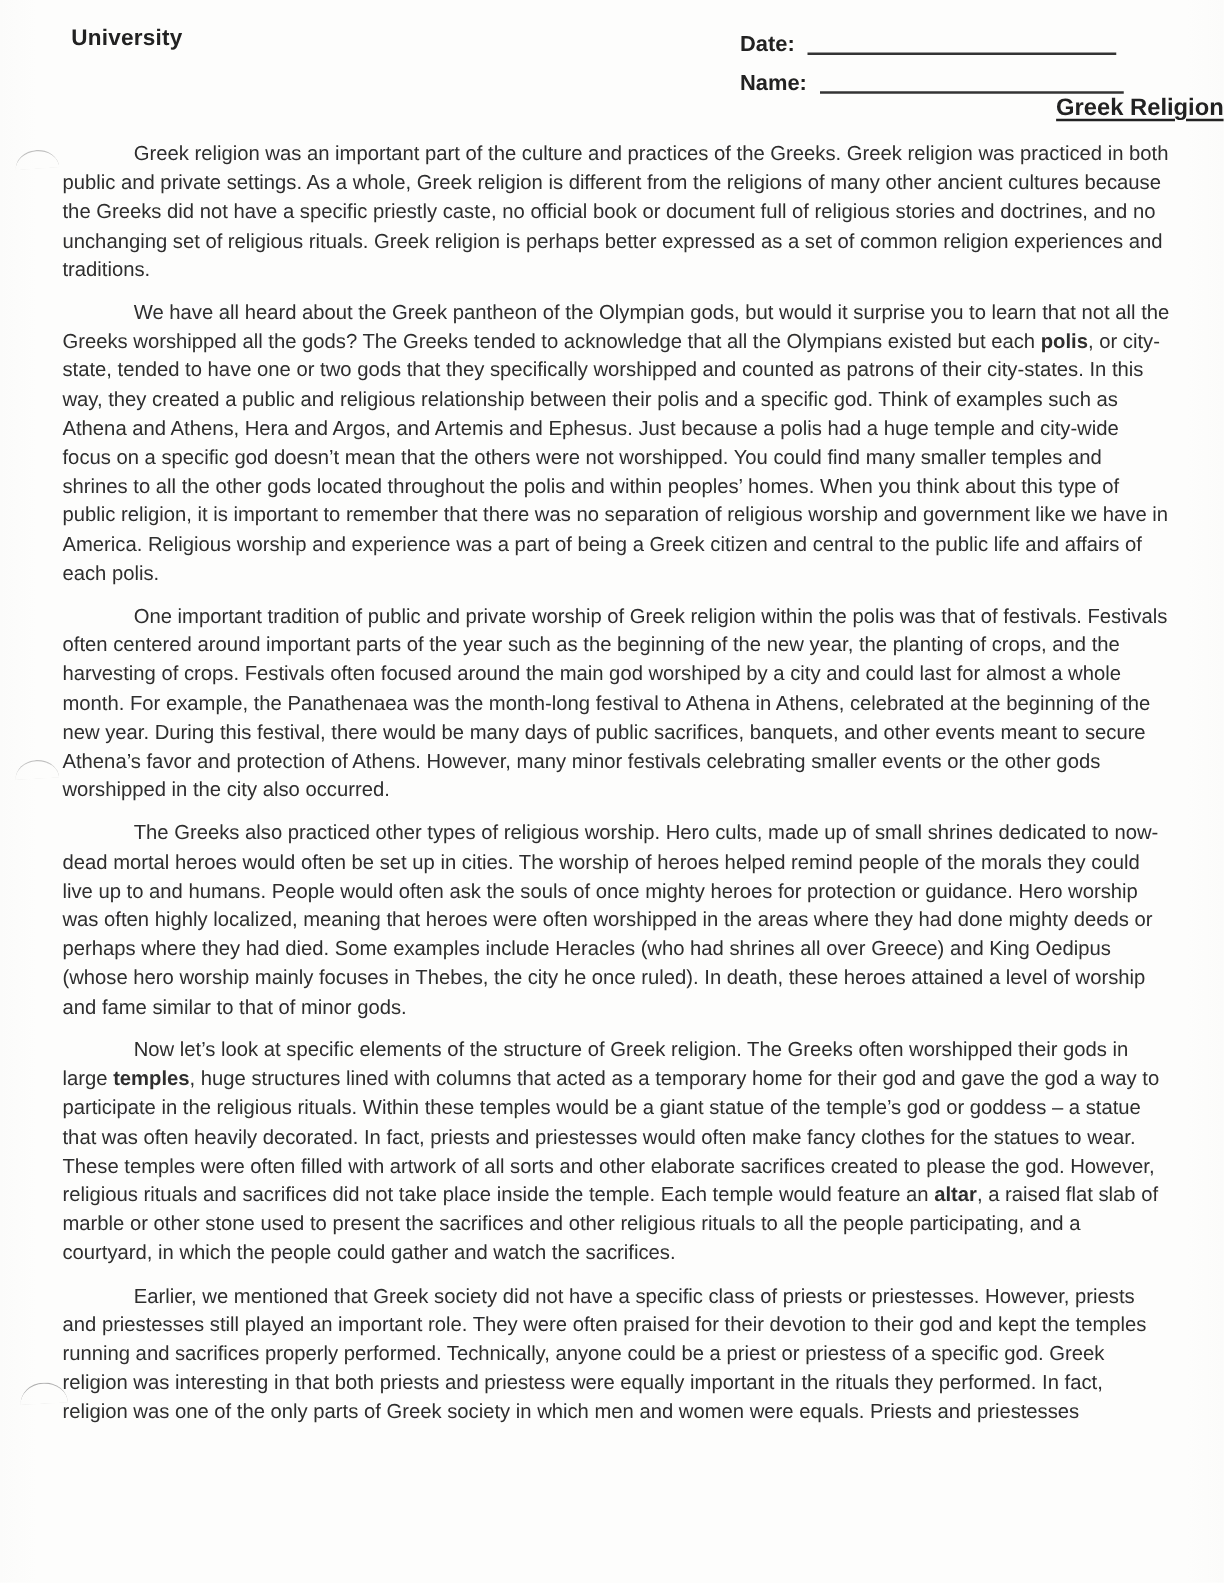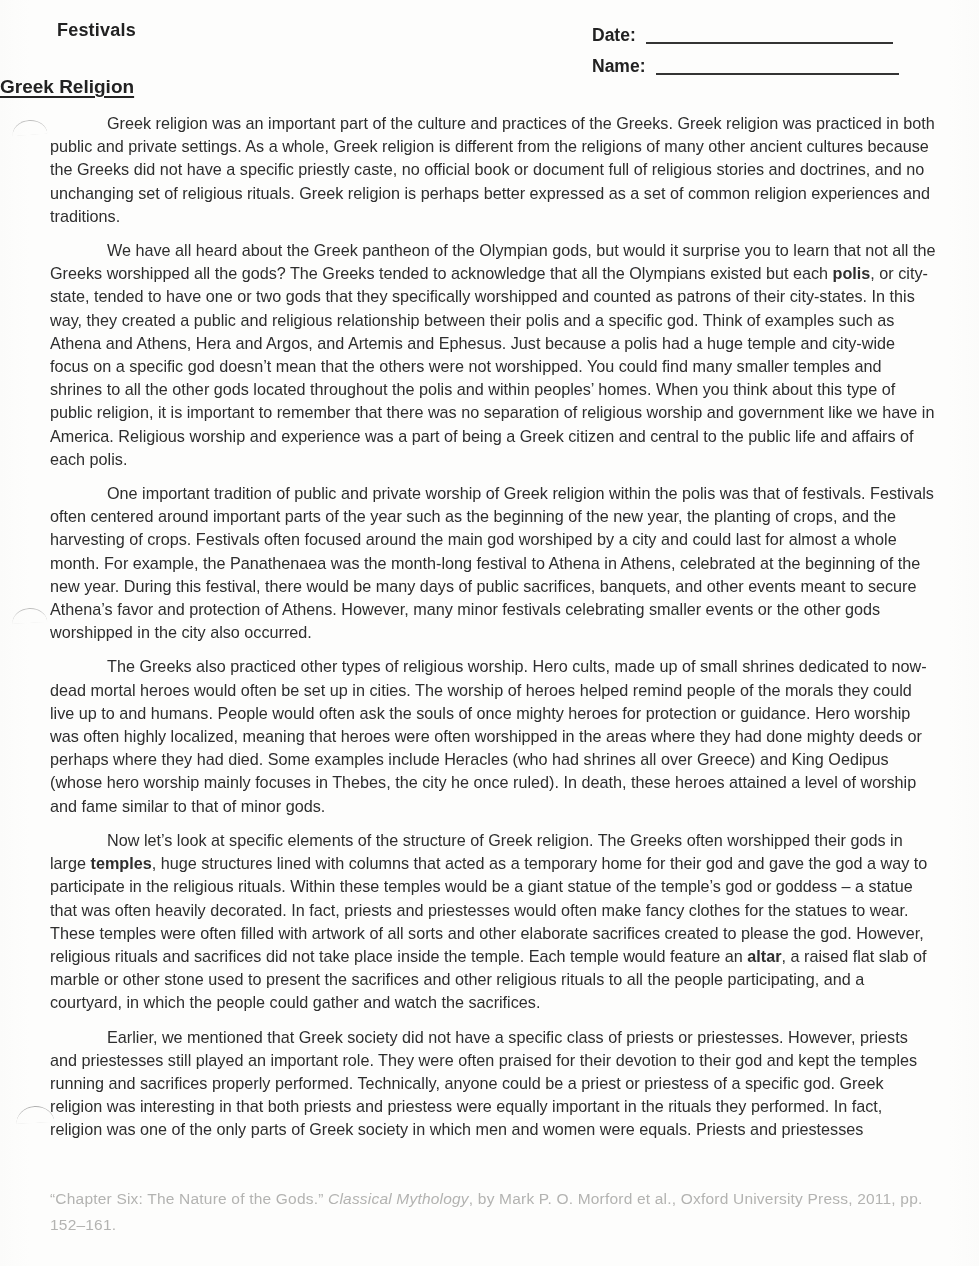--- a/index.html
+++ b/index.html
@@ -32,21 +32,21 @@
   .flabel{font-weight:bold;font-size:17.5px;color:#222;margin-right:10px;}
   .fline{
     display:inline-block;height:1px;border-bottom:2px solid #343434;
     flex:0 0 auto;position:relative;top:-2px;
   }
   .fline.name{width:243px;}
   .fline.date{width:247px;}
   
   .title{
     position:absolute;left:0;right:0;top:76px;
-    text-align:left;font-weight:bold;font-size:19px;color:#222;
+    text-align:right;font-weight:bold;font-size:19px;color:#222;
     text-decoration:underline;text-decoration-thickness:2px;text-underline-offset:3px;
   }
   
   .doc-body{
     position:absolute;left:50px;top:112px;width:888px;
     font-size:16.2px;line-height:23.2px;color:var(--ink);
     text-rendering:optimizeLegibility;
   }
   .doc-body p{margin:0 0 11px 0;text-indent:57px;}
   .seg-n{font-weight:normal;}
@@ -71,21 +71,21 @@
 </style>
 </head>
 <body>
 
 <div class="page">
 
   <span class="scan-mark mark1"></span>
   <span class="scan-mark mark2"></span>
   <span class="scan-mark mark3"></span>
 
-  <div class="course">Festivals</div>
+  <div class="course">University</div>
 
   <div class="fields">
     <div class="field-row">
       <span class="flabel">Date:</span>
       <span class="fline date"></span>
     </div>
     <div class="field-row">
       <span class="flabel">Name:</span>
       <span class="fline name"></span>
     </div>
@@ -95,15 +95,14 @@
 
   <div class="doc-body" id="doc-body">
       <p><span class="seg-n">Greek religion was an important part of the culture and practices of the Greeks. Greek religion was practiced in both public and private settings. As a whole, Greek religion is different from the religions of many other ancient cultures because the Greeks did not have a specific priestly caste, no official book or document full of religious stories and doctrines, and no unchanging set of religious rituals. Greek religion is perhaps better expressed as a set of common religion experiences and traditions.</span></p>
       <p><span class="seg-n">We have all heard about the Greek pantheon of the Olympian gods, but would it surprise you to learn that not all the Greeks worshipped all the gods? The Greeks tended to acknowledge that all the Olympians existed but each </span><span class="seg-bu">polis</span><span class="seg-n">, or city-state, tended to have one or two gods that they specifically worshipped and counted as patrons of their city-states. In this way, they created a public and religious relationship between their polis and a specific god. Think of examples such as Athena and Athens, Hera and Argos, and Artemis and Ephesus. Just because a polis had a huge temple and city-wide focus on a specific god doesn’t mean that the others were not worshipped. You could find many smaller temples and shrines to all the other gods located throughout the polis and within peoples’ homes. When you think about this type of public religion, it is important to remember that there was no separation of religious worship and government like we have in America. Religious worship and experience was a part of being a Greek citizen and central to the public life and affairs of each polis.</span></p>
       <p><span class="seg-n">One important tradition of public and private worship of Greek religion within the polis was that of festivals. Festivals often centered around important parts of the year such as the beginning of the new year, the planting of crops, and the harvesting of crops. Festivals often focused around the main god worshiped by a city and could last for almost a whole month. For example, the Panathenaea was the month-long festival to Athena in Athens, celebrated at the beginning of the new year. During this festival, there would be many days of public sacrifices, banquets, and other events meant to secure Athena’s favor and protection of Athens. However, many minor festivals celebrating smaller events or the other gods worshipped in the city also occurred.</span></p>
       <p><span class="seg-n">The Greeks also practiced other types of religious worship. Hero cults, made up of small shrines dedicated to now-dead mortal heroes would often be set up in cities. The worship of heroes helped remind people of the morals they could live up to and humans. People would often ask the souls of once mighty heroes for protection or guidance. Hero worship was often highly localized, meaning that heroes were often worshipped in the areas where they had done mighty deeds or perhaps where they had died. Some examples include Heracles (who had shrines all over Greece) and King Oedipus (whose hero worship mainly focuses in Thebes, the city he once ruled). In death, these heroes attained a level of worship and fame similar to that of minor gods.</span></p>
       <p><span class="seg-n">Now let’s look at specific elements of the structure of Greek religion. The Greeks often worshipped their gods in large </span><span class="seg-bu">temples</span><span class="seg-n">, huge structures lined with columns that acted as a temporary home for their god and gave the god a way to participate in the religious rituals. Within these temples would be a giant statue of the temple’s god or goddess – a statue that was often heavily decorated. In fact, priests and priestesses would often make fancy clothes for the statues to wear. These temples were often filled with artwork of all sorts and other elaborate sacrifices created to please the god. However, religious rituals and sacrifices did not take place inside the temple. Each temple would feature an </span><span class="seg-bu">altar</span><span class="seg-n">, a raised flat slab of marble or other stone used to present the sacrifices and other religious rituals to all the people participating, and a courtyard, in which the people could gather and watch the sacrifices.</span></p>
       <p><span class="seg-n">Earlier, we mentioned that Greek society did not have a specific class of priests or priestesses. However, priests and priestesses still played an important role. They were often praised for their devotion to their god and kept the temples running and sacrifices properly performed. Technically, anyone could be a priest or priestess of a specific god. Greek religion was interesting in that both priests and priestess were equally important in the rituals they performed. In fact, religion was one of the only parts of Greek society in which men and women were equals. Priests and priestesses</span></p>
     </div>
 
-  <div class="citation" id="doc-footer"><span class="seg-n">“Chapter Six: The Nature of the Gods.” </span><span class="seg-i">Classical Mythology</span><span class="seg-n">, by Mark P. O. Morford et al., Oxford University Press, 2011, pp. 152–161.</span></div>
 
 </div>
 
 </body></html>

